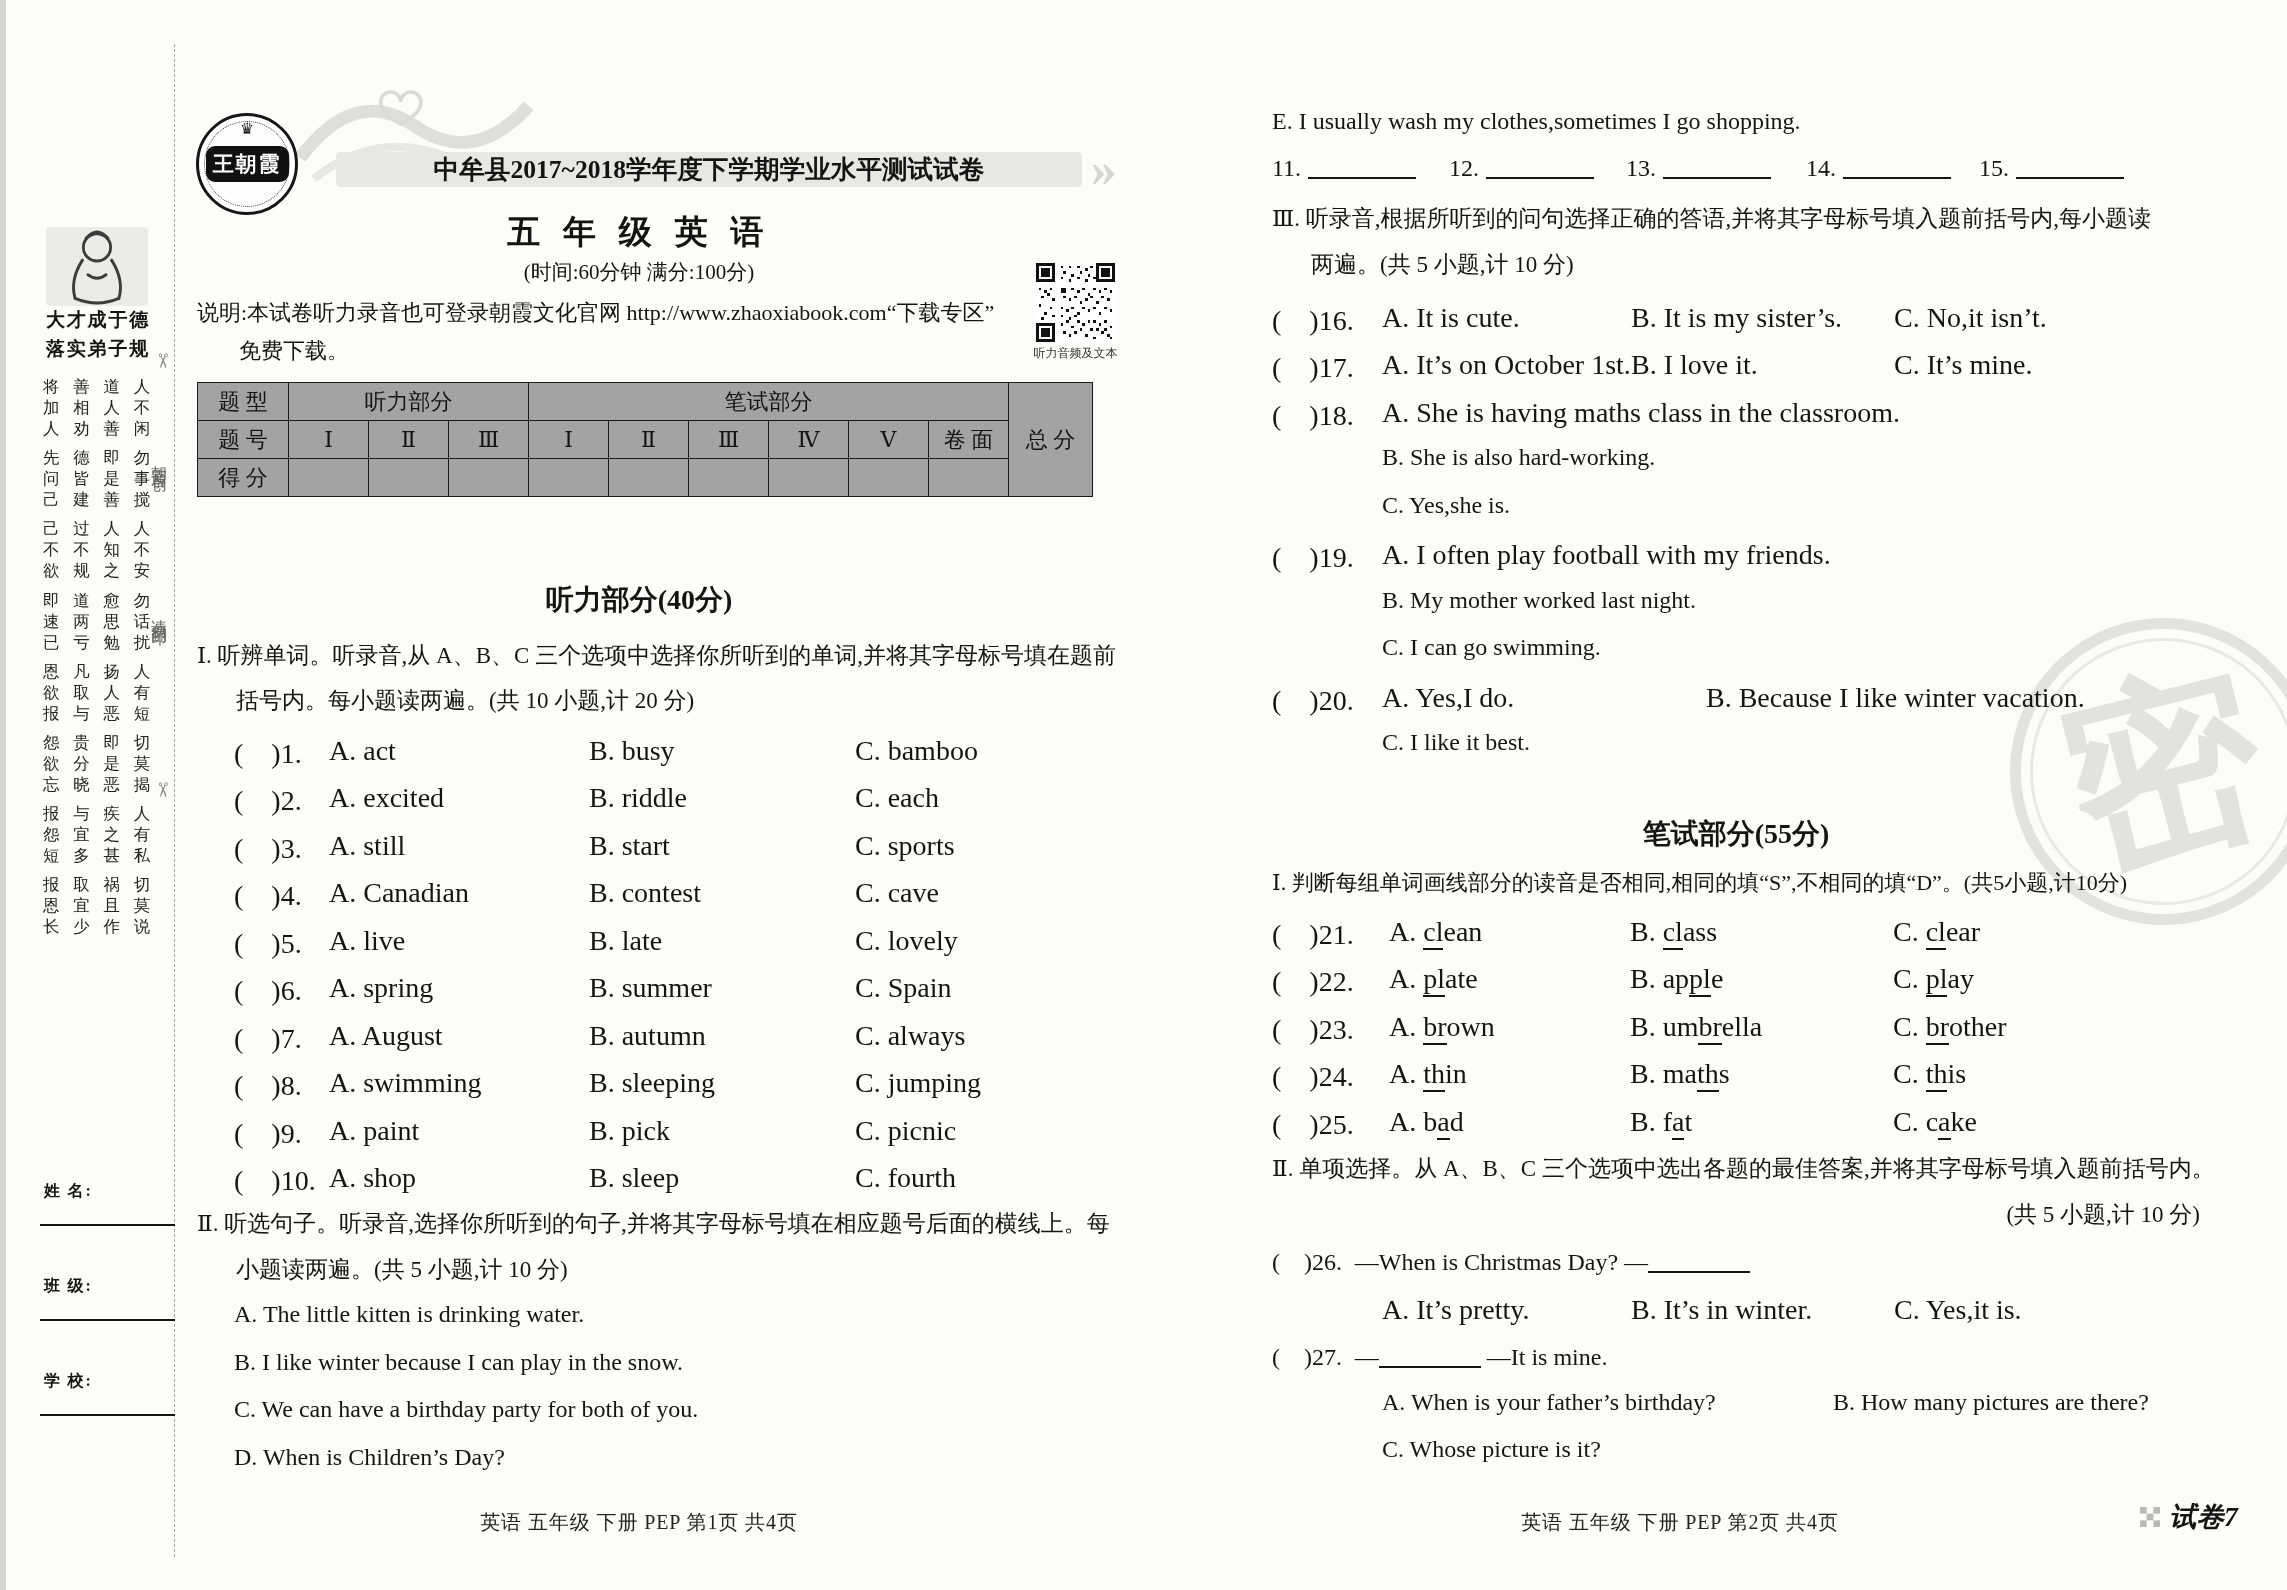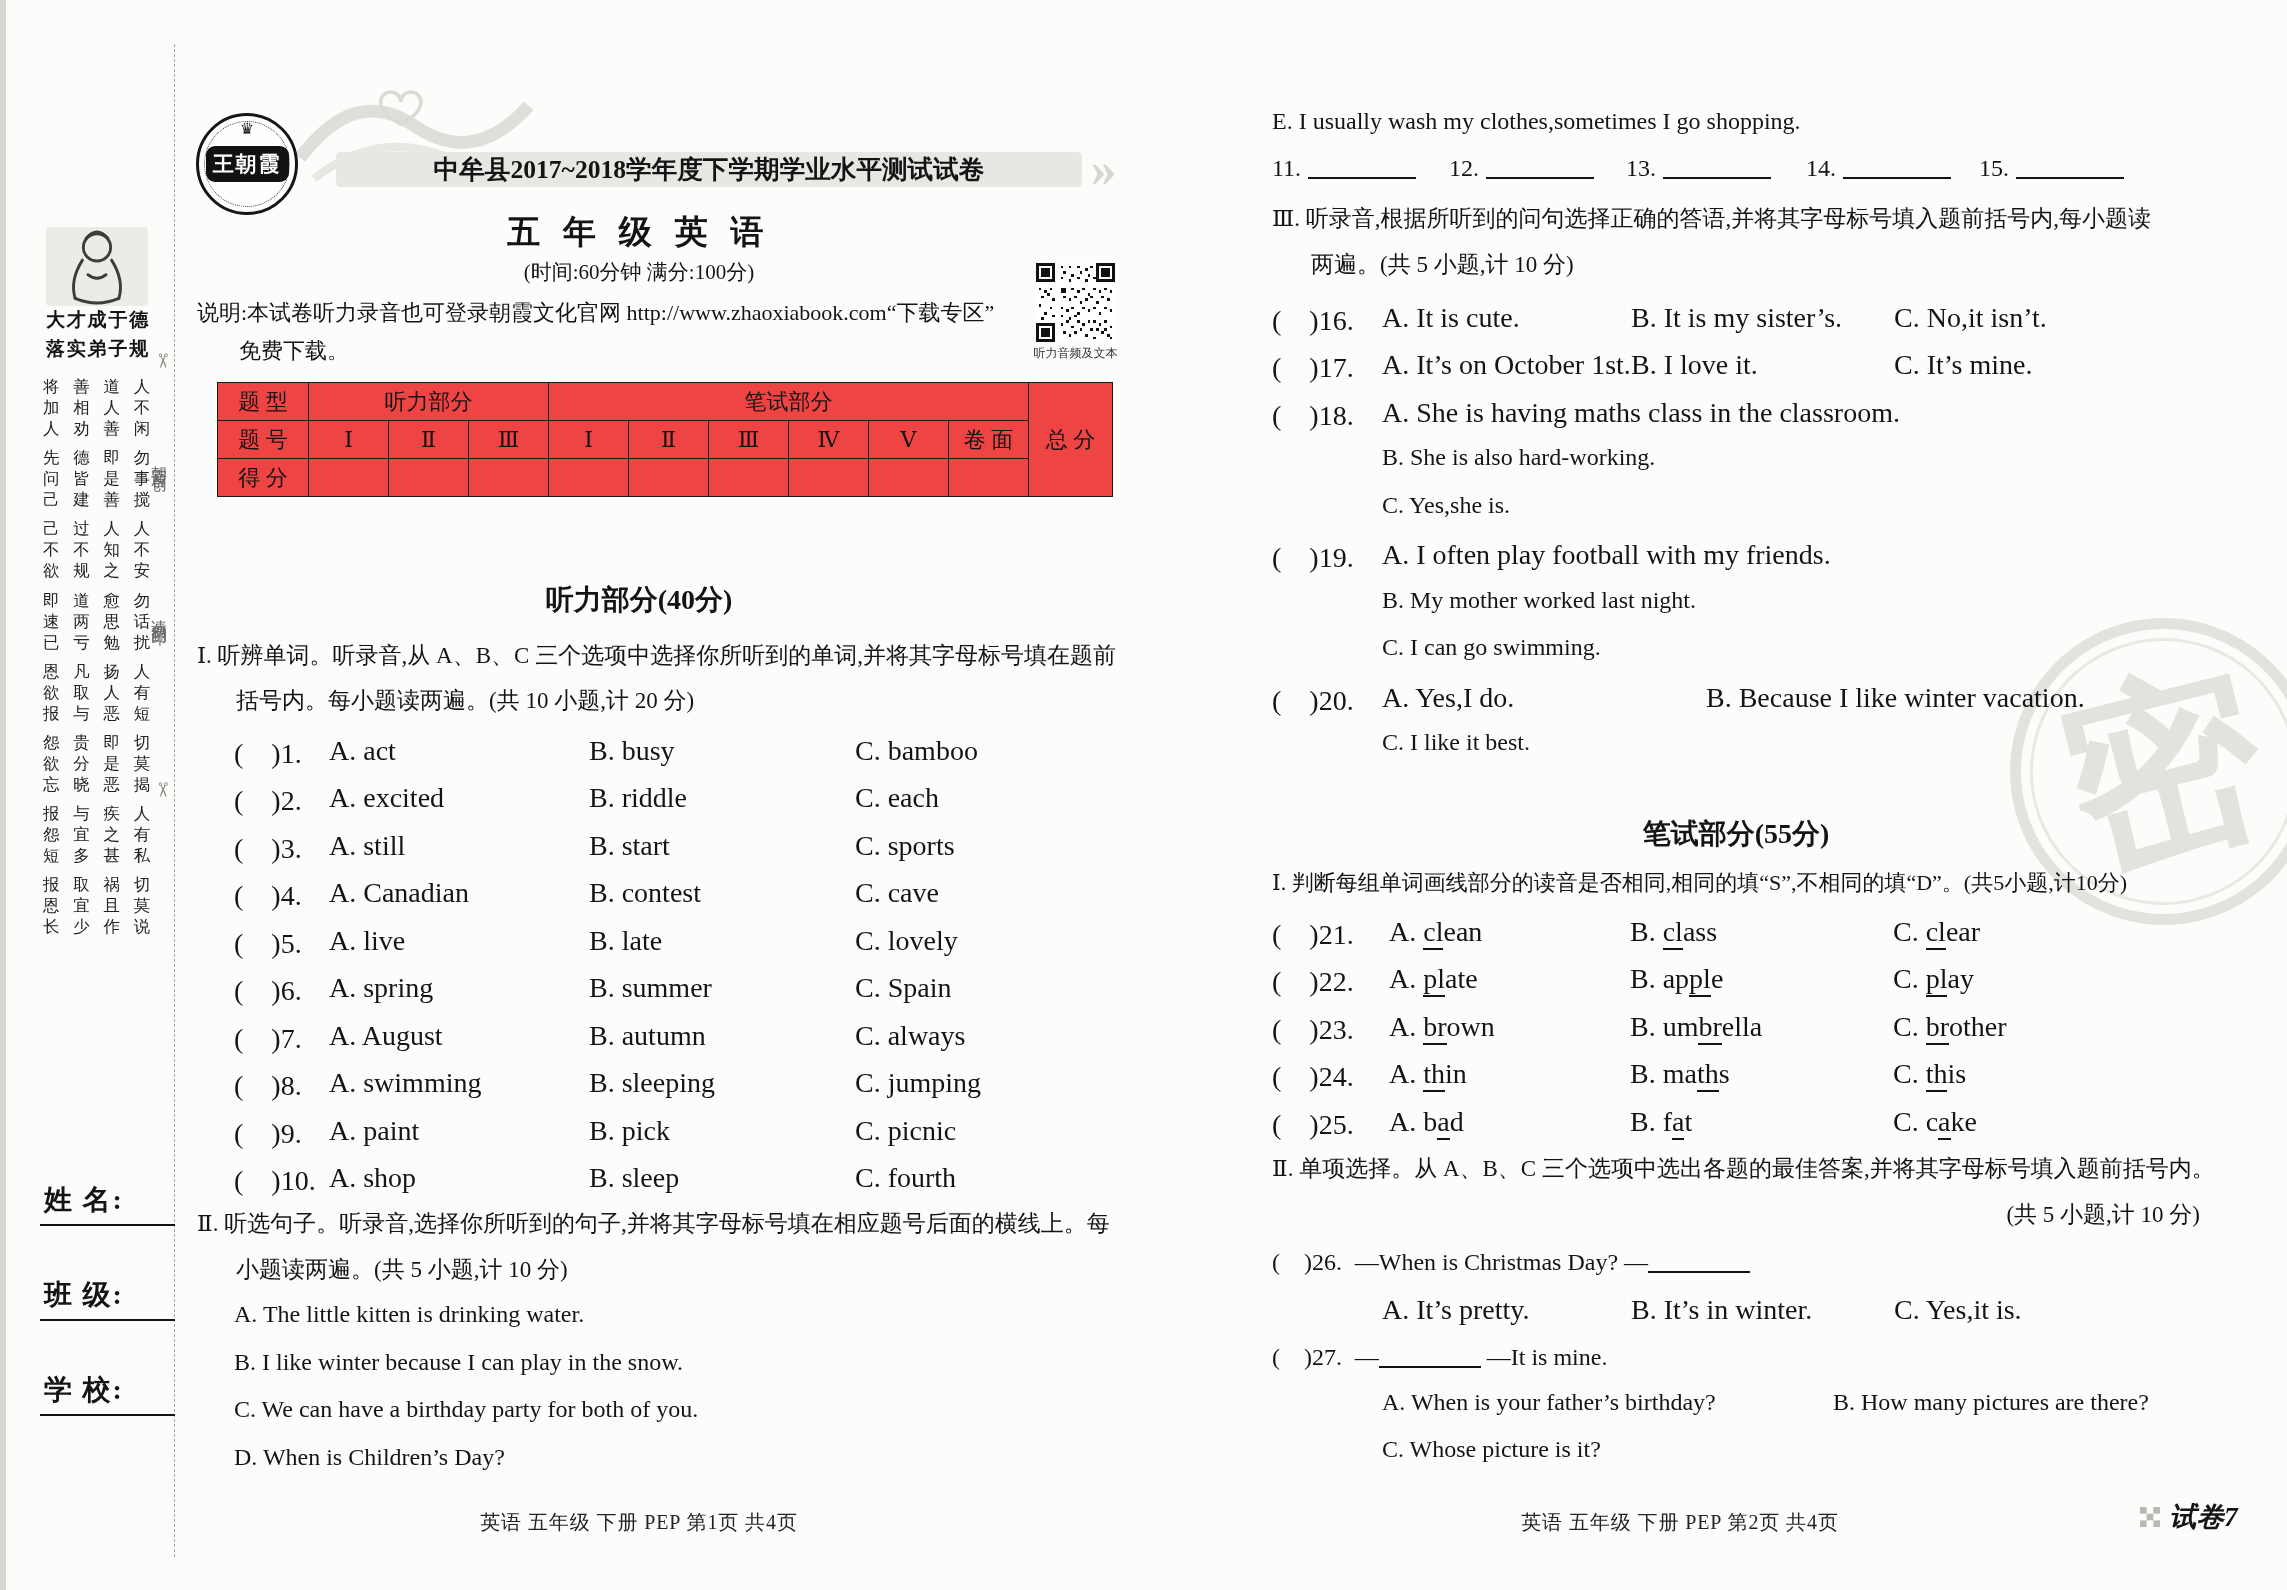--- a/index.html
+++ b/index.html
@@ -14,26 +14,26 @@
   .qrow{position:absolute;display:grid;font-size:28px;white-space:nowrap;}
   .qrow span{white-space:nowrap;}
   .left1{left:234px;width:850px;grid-template-columns:95px 260px 266px auto;}
   .right3{left:1272px;width:928px;grid-template-columns:110px 249px 263px auto;}
   .ph{left:1272px;width:928px;grid-template-columns:117px 241px 263px auto;}
   .sub{position:absolute;left:1382px;font-size:24px;white-space:nowrap;}
   .blank{display:inline-block;width:102px;height:22px;border-bottom:2.3px solid #141414;vertical-align:-2.7px;}
   .blank.w{width:108px;margin-left:7.3px;}
   .u{border-bottom:2.3px solid #141414;padding-bottom:0.9px;}
   .band{background:#e7e7e3;border-radius:4.6px;height:35px;line-height:35px;font-size:25.6px;font-weight:bold;text-align:center;}
-  table.score{border-collapse:collapse;table-layout:fixed;background:#ef4444;margin-left:20px;}
+  table.score{border-collapse:collapse;table-layout:fixed;background:#a3a3a3;}
   table.score td{border:1.8px solid #1a1a1a;text-align:center;font-size:22px;height:38px;overflow:hidden;white-space:nowrap;}
   .vwrap{position:absolute;display:flex;gap:12px;}
   .vcol{display:flex;flex-direction:column;gap:8.2px;}
   .vgroup{width:18.3px;font-size:16.4px;line-height:21px;word-break:break-all;white-space:normal;text-align:center;color:#222;}
-  .field-label{font-size:28px;font-weight:bold;letter-spacing:1.8px;}
+  .field-label{font-size:16px;font-weight:bold;letter-spacing:1.8px;}
   .fline{position:absolute;border-bottom:2.3px solid #141414;height:0;}
   .spine-v{writing-mode:vertical-rl;text-orientation:upright;font-size:15.5px;letter-spacing:3.7px;color:#666;}
   .dash-line{position:absolute;left:174px;top:44px;height:1513px;border-left:1.8px dashed #a6a6a3;}
   .scissors{position:absolute;color:#8b8b88;font-size:20px;transform:rotate(90deg);
             font-family:"DejaVu Sans",sans-serif;}
   .logo{position:absolute;width:102px;height:102px;border:3.7px solid #161616;border-radius:50%;
         background:#fefefe;display:flex;align-items:center;justify-content:center;}
   .logo::before{content:"";position:absolute;inset:4.6px;border:1.8px dotted #3a3a3a;border-radius:50%;}
   .logo-crown{position:absolute;top:3.7px;font-size:15.5px;font-family:"DejaVu Sans",sans-serif;}
   .logo-band{position:relative;background:#111;color:#fff;font-weight:bold;font-size:21px;

